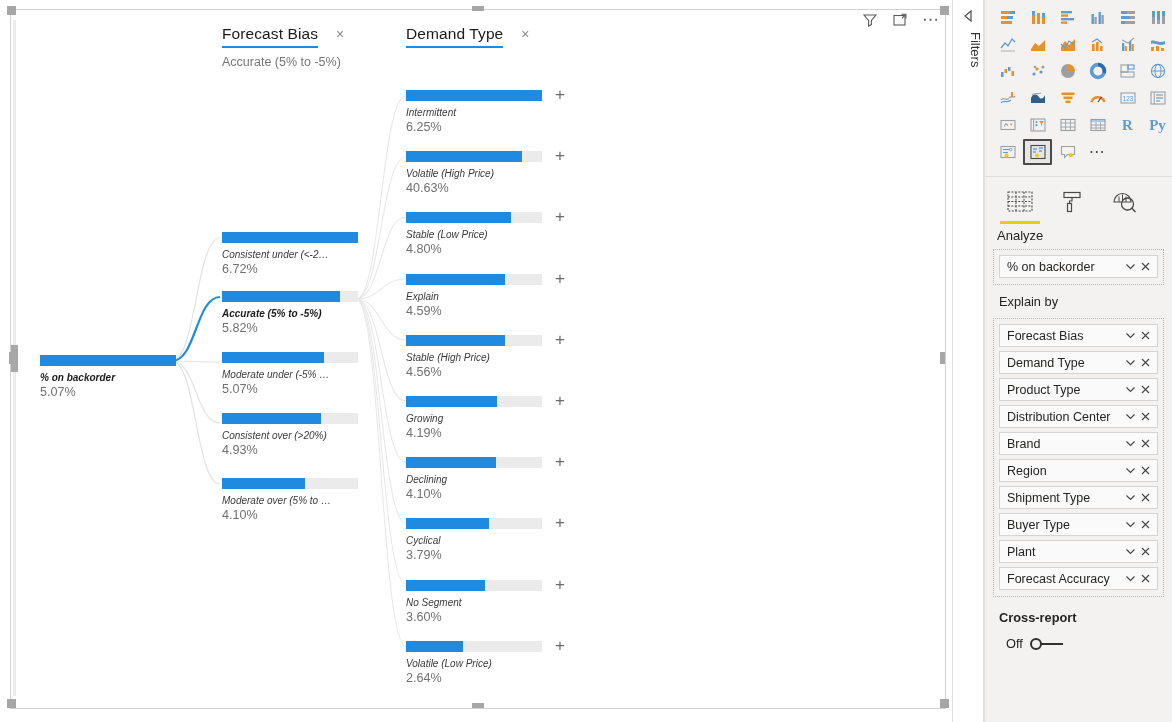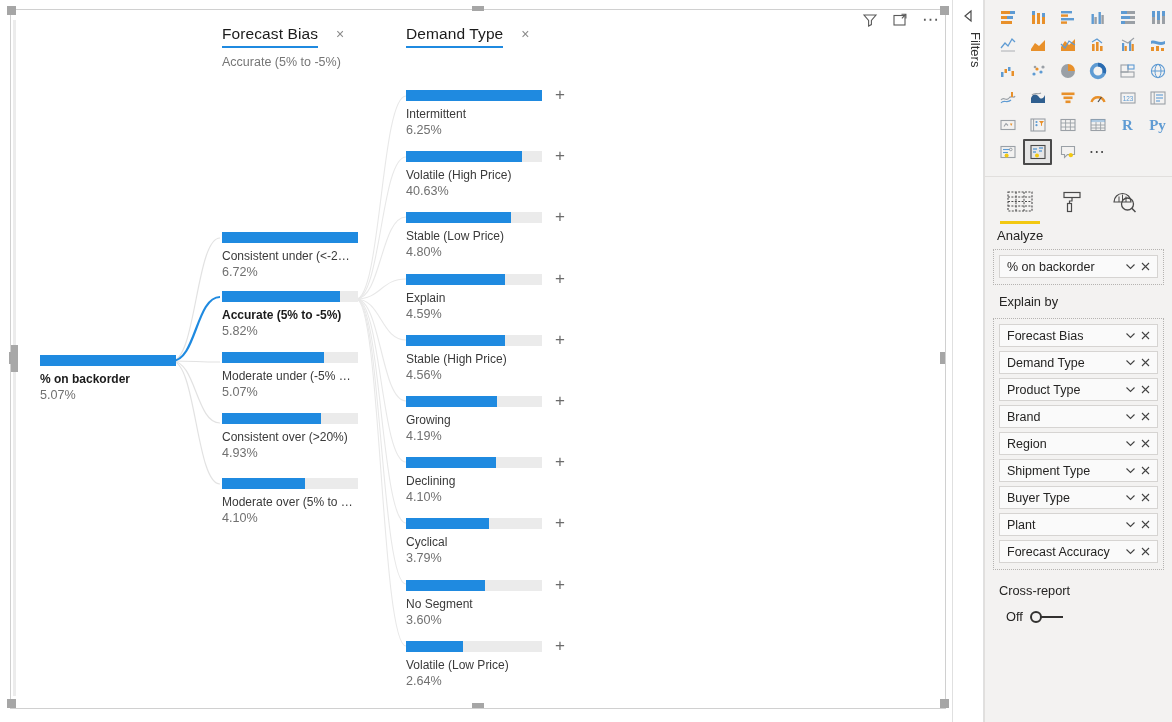--- a/index.html
+++ b/index.html
@@ -40,22 +40,22 @@
   .col-header .ch-close { font-size: 14px; color: #8a8a8a; cursor: pointer; line-height: 1; }
   .col-header .ch-sub { font-size: 12.5px; color: #767676; margin-top: 7px; }
 
   
   .node { position: absolute; width: 136px; }
   .node .bartrack {
     position: relative; width: 136px; height: 11px; background: #ebebeb;
   }
   .node .barfill { position: absolute; left: 0; top: 0; height: 11px; background: #1f8ae0; }
   .node .nlabel {
-    margin-top: 6px; font-size: 12px; color: #3a3a3a;
-    white-space: nowrap; overflow: hidden; text-overflow: clip;
+    margin-top: 6px; font-size: 10px; color: #3a3a3a;
+    white-space: nowrap; overflow: hidden; text-overflow: clip; font-style: italic;
   }
   .node.selected .nlabel { font-weight: bold; color: #1b1b1b; }
   .node .nval { margin-top: 2px; font-size: 12.6px; color: #707070; }
   .node .plus {
     position: absolute; left: 146px; top: -3px; width: 16px; height: 16px;
     font-size: 17px; color: #6b6b6b; line-height: 15px; text-align: center; cursor: pointer;
   }
 
   
   #links { position: absolute; left: 0; top: 0; width: 952px; height: 722px; pointer-events: none; }
@@ -108,21 +108,21 @@
   }
   .field-well:last-child { margin-bottom: 0; }
   .field-well .fw-label {
     flex: 1; font-size: 12.5px; color: #252423; white-space: nowrap;
     overflow: hidden; text-overflow: ellipsis;
   }
   .fw-ico { width: 15px; display: flex; align-items: center; justify-content: center; color: #444; cursor: pointer; }
   .section-label { font-size: 12.8px; color: #252423; padding: 9px 0 3px 14px; }
 
   #drillthrough-title { font-size: 15px; font-weight: bold; color: #252423; padding: 18px 0 0 14px; }
-  #crossreport-label  { font-size: 12.8px; color: #252423; padding: 13px 0 0 14px; }
+  #crossreport-label  { font-size: 12.8px; color: #252423; padding: 13px 0 0 14px; font-weight: bold; }
   .toggle-row { display: flex; align-items: center; gap: 7px; padding: 11px 0 0 21px; }
   .toggle-row .tg-text { font-size: 12.8px; color: #252423; }
   .tgl { width: 34px; height: 14px; position: relative; cursor: pointer; }
   .tgl .tg-track { position: absolute; left: 8px; top: 6px; width: 25px; height: 2px; background: #323130; }
   .tgl .tg-knob { position: absolute; left: 0; top: 1px; width: 12px; height: 12px; border: 2px solid #323130; border-radius: 50%; background: #f3f2f1; }
 </style>
 </head>
 <body>
 
 <div id="root">
@@ -689,20 +689,33 @@
               <path d="M1.5 3.5L5.5 7.5 9.5 3.5" fill="none" stroke="#444" stroke-width="1.1"></path>
             </svg>
           </span>
           <span class="fw-ico">
             <svg width="11" height="11" viewBox="0 0 11 11">
               <path d="M2 2l7 7M9 2l-7 7" stroke="#444" stroke-width="1.1"></path>
             </svg>
           </span>
         </div>
         <div class="field-well">
+          <span class="fw-label">Distribution Center</span>
+          <span class="fw-ico">
+            <svg width="11" height="11" viewBox="0 0 11 11">
+              <path d="M1.5 3.5L5.5 7.5 9.5 3.5" fill="none" stroke="#444" stroke-width="1.1"></path>
+            </svg>
+          </span>
+          <span class="fw-ico">
+            <svg width="11" height="11" viewBox="0 0 11 11">
+              <path d="M2 2l7 7M9 2l-7 7" stroke="#444" stroke-width="1.1"></path>
+            </svg>
+          </span>
+        </div>
+        <div class="field-well">
           <span class="fw-label">Brand</span>
           <span class="fw-ico">
             <svg width="11" height="11" viewBox="0 0 11 11">
               <path d="M1.5 3.5L5.5 7.5 9.5 3.5" fill="none" stroke="#444" stroke-width="1.1"></path>
             </svg>
           </span>
           <span class="fw-ico">
             <svg width="11" height="11" viewBox="0 0 11 11">
               <path d="M2 2l7 7M9 2l-7 7" stroke="#444" stroke-width="1.1"></path>
             </svg>

